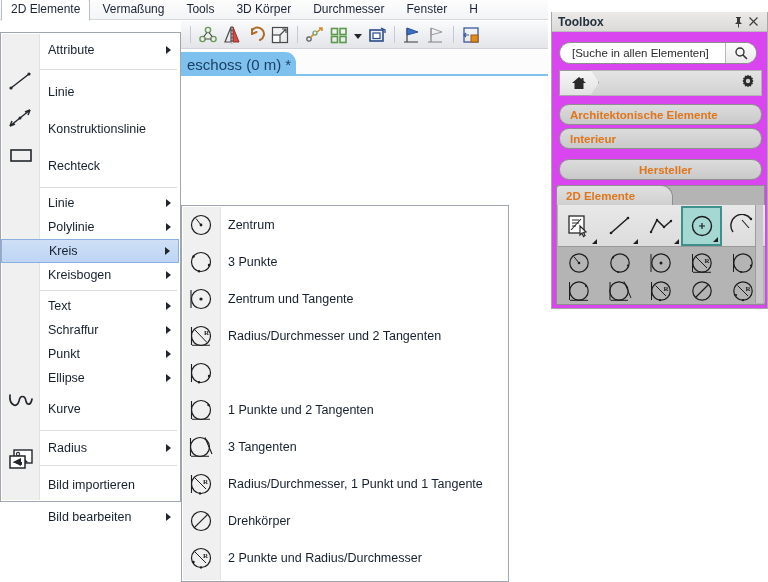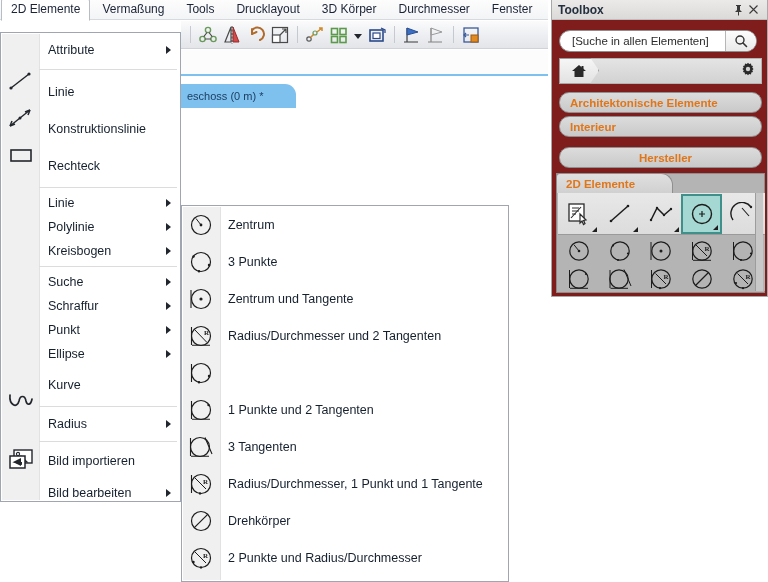--- a/index.html
+++ b/index.html
@@ -43,24 +43,24 @@
   .ticon { width: 22px; height: 22px; margin: 0 1px; position: relative; }
   .ticon svg { display:block; }
 
   
   .tabrow {
     position:absolute; left:181px; top:50px; width:367px; height:26px;
     background:#fcfcfc; box-sizing:border-box;
   }
   .tab-active {
     position:absolute; left:0; top:2px; height:24px; width:115px;
-    background:#7ec0ee; color:#1c3f63; font-size:11px;
+    background:#7ec0ee; color:#1c3f63; font-size:15px;
     border-top-right-radius: 11px;
     display:flex; align-items:center; padding-left:6px; box-sizing:border-box;
-    overflow:hidden; white-space:nowrap;margin-top:32px;
+    overflow:hidden; white-space:nowrap;
   }
   .tabrule { position:absolute; left:0; bottom:0; width:367px; height:2px; background:#7ec0ee; }
 
   
   .menu1 {
     position: absolute; left: 0px; top: 20px; width: 181px; height: 470px;
     background: #ffffff;
     border: 1px solid #9fa6b2;
     box-sizing: border-box; z-index: 50;
     font-size: 12.5px; color: #15202e; margin-top: 12px;
@@ -102,22 +102,22 @@
   }
   .m2row {
     position:relative; height:37px; display:flex; align-items:center;
     box-sizing:border-box;
   }
   .m2row .ic { position:absolute; left:4px; top:7px; width:30px; height:24px; }
   .m2row .lbl { margin-left:46px; white-space:nowrap; }
 
   
   .toolbox {
-    position:absolute; left:551px; top:0px; width:217px; height:297px;
-    background:#7f1d1d;
+    position:absolute; left:551px; top:12px; width:217px; height:297px;
+    background:#d946ef;
     border:1px solid #a8a8a8; border-top:none;
     box-sizing:border-box; z-index:30;
   }
   .tb-title {
     position:absolute; left:0; top:0; right:0; height:20px;
     background: linear-gradient(to bottom,#eceae8 0%,#dcdad8 100%);
     display:flex; align-items:center; padding:0 6px; box-sizing:border-box;
     font-size:12px; font-weight:bold; color:#23303e;
     border-bottom:1px solid #bdbdbd;
   }
@@ -208,21 +208,20 @@
 </style>
 </head>
 <body>
 
 <div id="root">
 
   <div class="menubar">
     <div class="mi active">2D Elemente</div>
     <div class="mi">Vermaßung</div>
     <div class="mi">Tools</div>
-    <div class="mi">Drucklayout</div>
     <div class="mi">3D Körper</div>
     <div class="mi">Durchmesser</div>
     <div class="mi">Fenster</div>
     <div class="mi">H</div>
   </div>
 
   <div class="toolstrip">
     <div style="width:4px"></div>
     <div class="tsep"></div>
     <div class="ticon">
@@ -374,28 +373,32 @@
       <div class="msep"></div>
 
       <div class="mrow" style="height:24px">
         <span>Linie</span>
         <span class="arrow"></span>
       </div>
       <div class="mrow" style="height:24px">
         <span>Polylinie</span>
         <span class="arrow"></span>
       </div>
+      <div class="mrow sel" style="height:24px">
+        <span>Kreis</span>
+        <span class="arrow"></span>
+      </div>
       <div class="mrow" style="height:24px">
         <span>Kreisbogen</span>
         <span class="arrow"></span>
       </div>
       <div class="msep"></div>
 
       <div class="mrow" style="height:24px">
-        <span>Suche</span>
+        <span>Text</span>
         <span class="arrow"></span>
       </div>
       <div class="mrow" style="height:24px">
         <span>Schraffur</span>
         <span class="arrow"></span>
       </div>
       <div class="mrow" style="height:24px">
         <span>Punkt</span>
         <span class="arrow"></span>
       </div>

